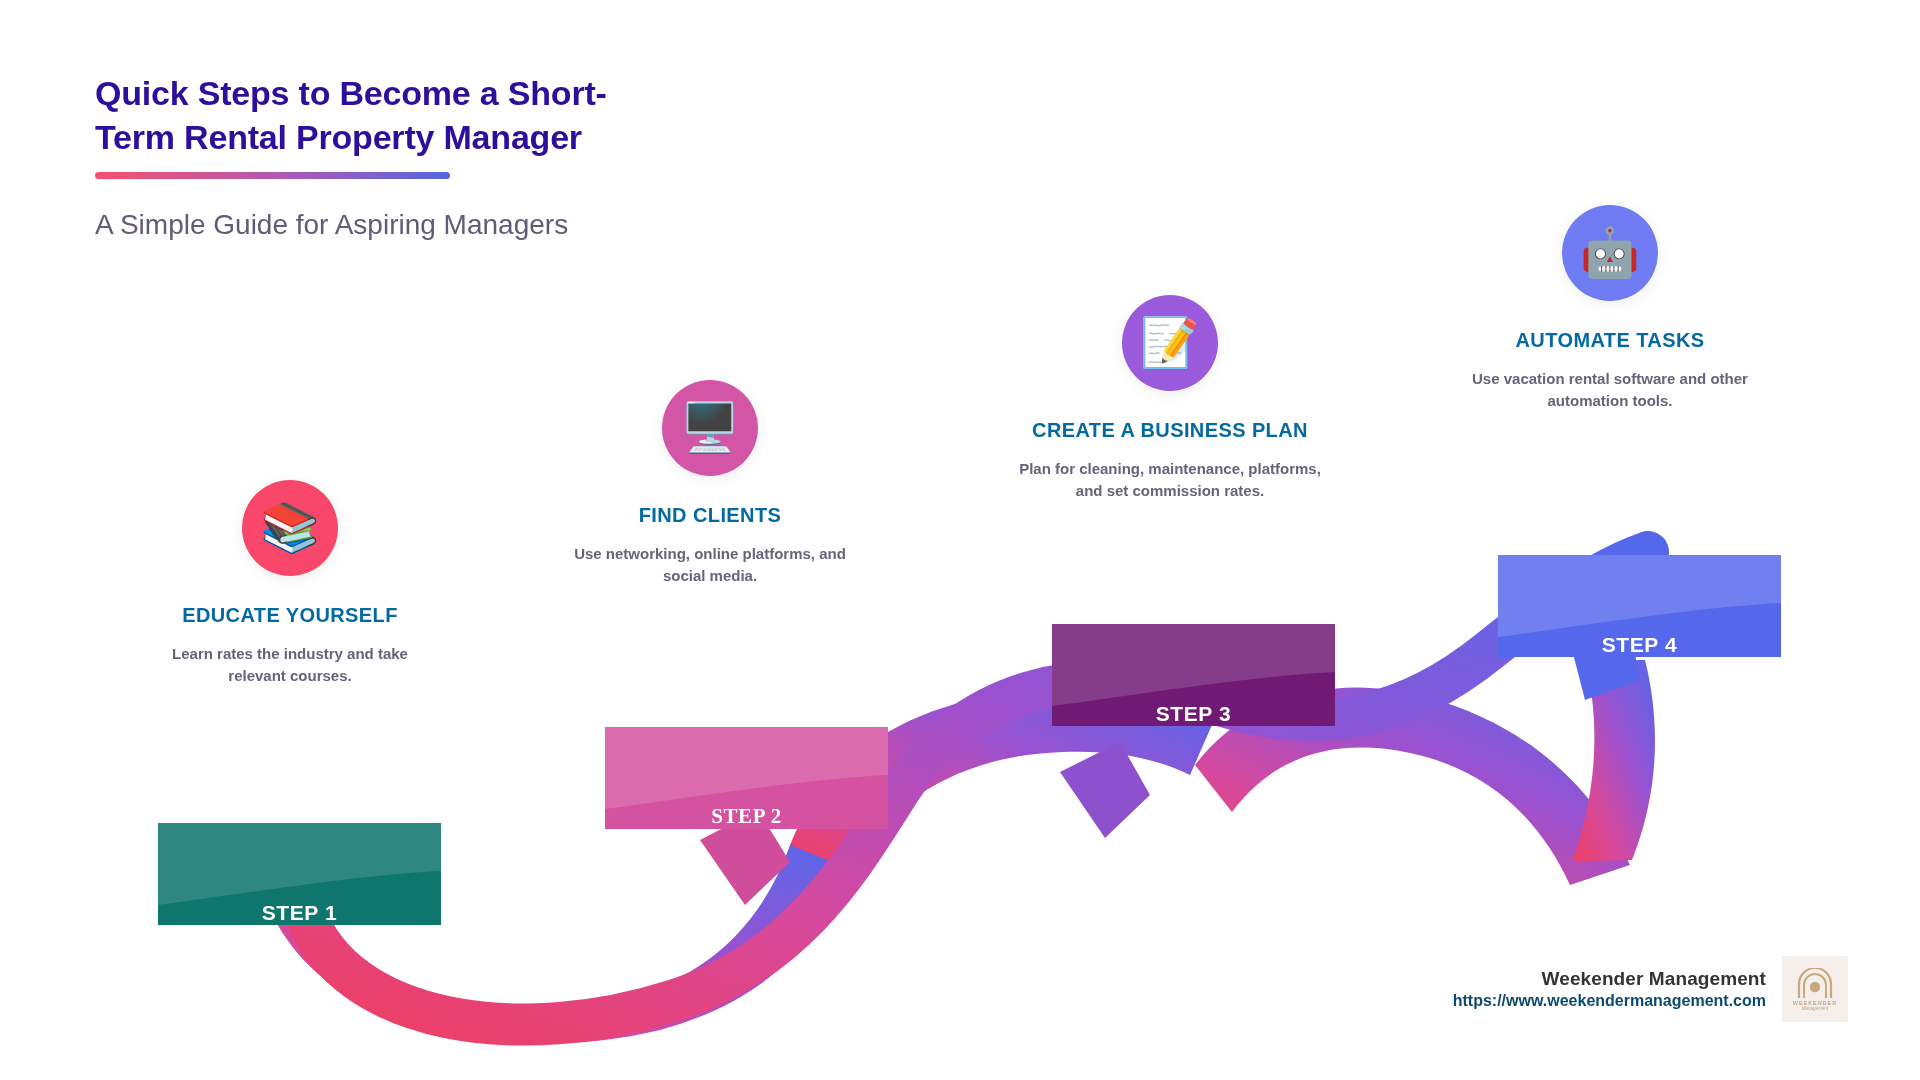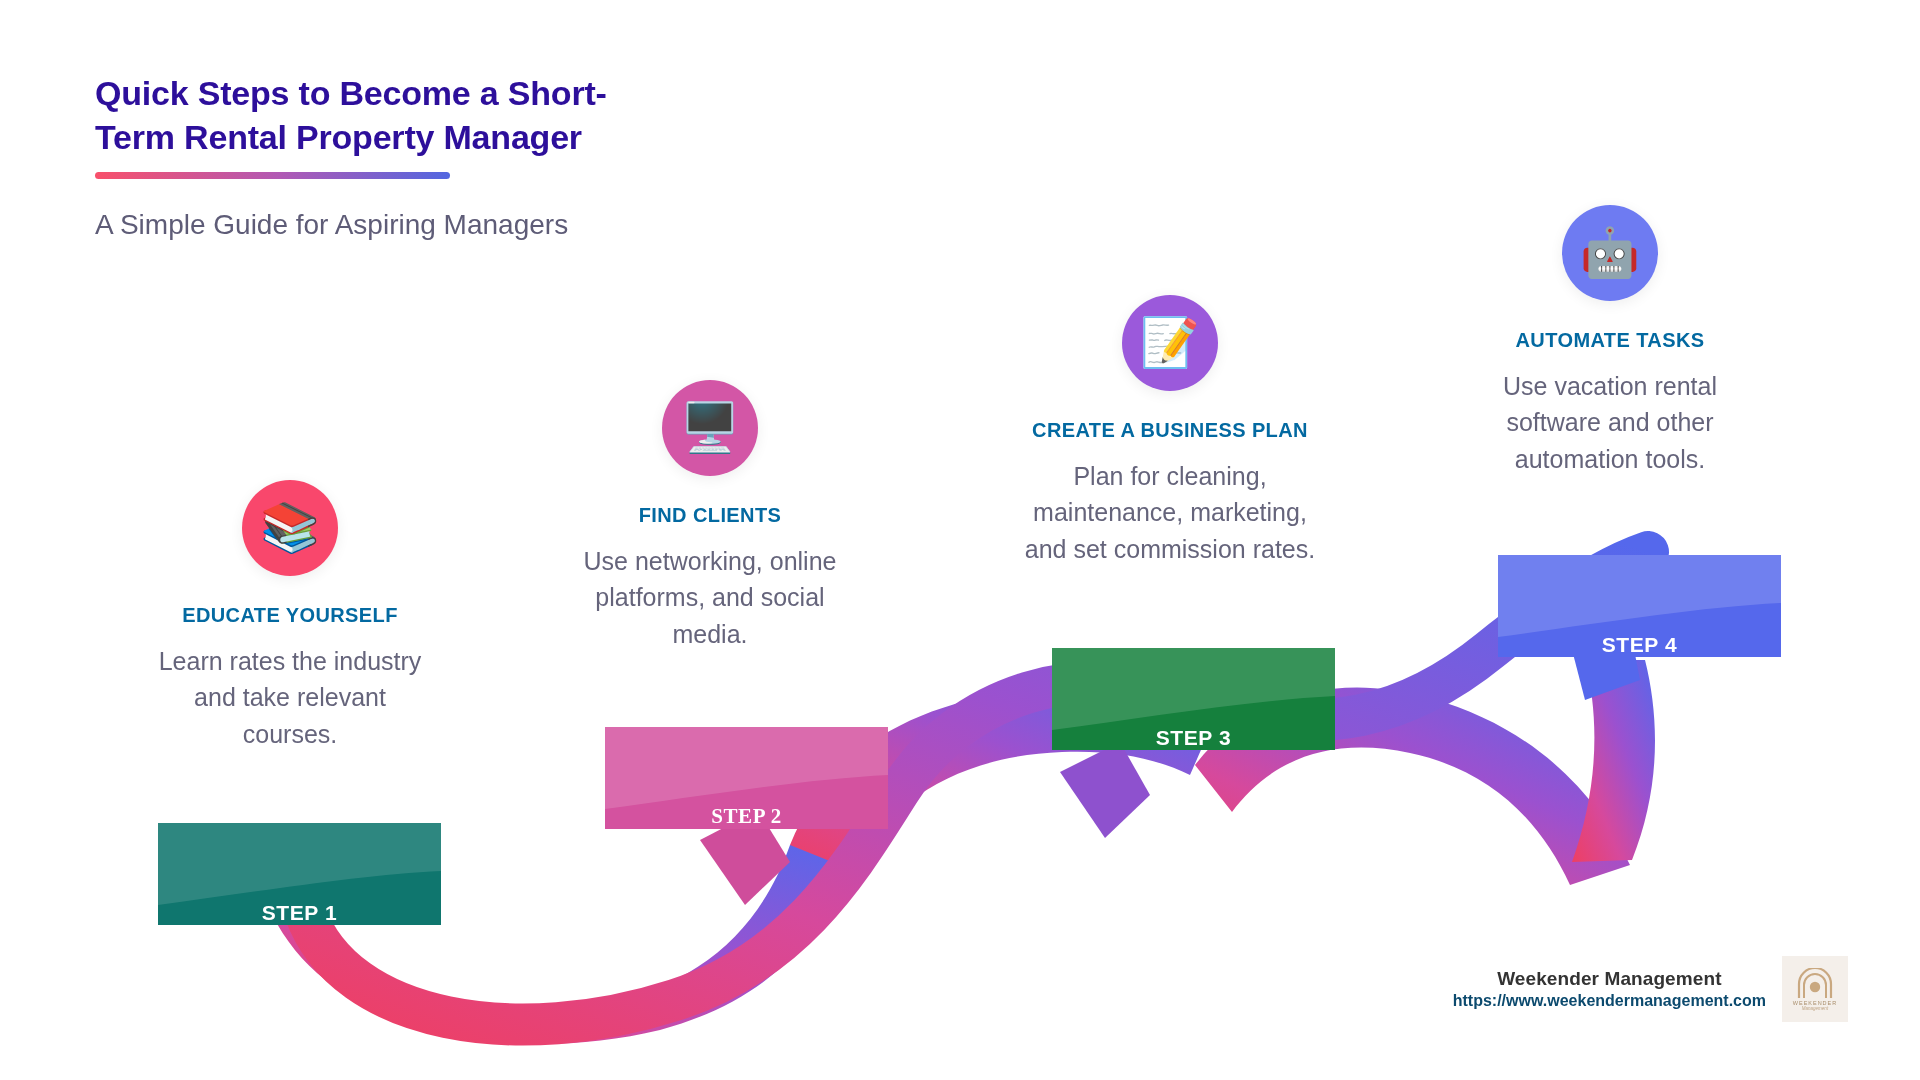--- a/index.html
+++ b/index.html
@@ -38,41 +38,41 @@
     margin:0 auto;
     box-shadow:0 3px 14px rgba(0,0,0,0.07);
   }
   .step-heading {
     margin-top:28px; text-align:center;
     font-size:20px; font-weight:700; color:#0369a1;
     letter-spacing:0.4px; white-space:nowrap;
   }
   .step-desc {
     margin-top:16px; text-align:center;
-    font-size:25px; line-height:1.45; color:#65647B; font-weight:400;
+    font-size:15px; line-height:1.45; color:#65647B; font-weight:700;
   }
 
   
   .banner {
     position:absolute; width:283px; height:102px;
     display:flex; align-items:flex-end; justify-content:center;
     overflow:hidden;
   }
   .banner .label {
     position:relative; z-index:3;
     color:#ffffff; font-size:21px; font-weight:700; letter-spacing:0.6px;
   }
   .banner .sheen {
     position:absolute; left:0; top:0; width:100%; height:100%;
     z-index:2; pointer-events:none;
   }
 
   
   .footer { position:absolute; right:72px; bottom:58px; display:flex; align-items:center; gap:16px; }
-  .footer-text { text-align:center; }
+  .footer-text { text-align:right; }
   .brand { font-size:19px; font-weight:700; color:#333333; letter-spacing:0.1px; }
   .brand-url { margin-top:2px; font-size:16px; color:#0c4a6e; font-weight:700; }
   .logo-box {
     width:66px; height:66px; background:#F4EFEA;
     display:flex; flex-direction:column; align-items:center; justify-content:center;
   }
 </style>
 </head>
 <body>
 
@@ -192,23 +192,23 @@
       <path d="M0 0 H283 V48 C200 52, 90 70, 0 82 Z" fill="#ffffff" opacity="0.15"></path>
     </svg>
     <span class="label">STEP 2</span>
   </div>
 
   <div class="step" style="left:1015px; top:295px; width:310px;">
     <div class="icon-circle" style="background:#9B59DB;">
       <span>📝</span>
     </div>
     <div class="step-heading">CREATE A BUSINESS PLAN</div>
-    <div class="step-desc">Plan for cleaning, maintenance, marketing, and set commission rates.</div>
-  </div>
-  <div class="banner" style="left:1052px; top:648px; background:#15803d;">
+    <div class="step-desc">Plan for cleaning, maintenance, platforms, and set commission rates.</div>
+  </div>
+  <div class="banner" style="left:1052px; top:624px; background:#701a75;">
     <svg class="sheen" viewBox="0 0 283 102" preserveAspectRatio="none">
       <path d="M0 0 H283 V48 C200 52, 90 70, 0 82 Z" fill="#ffffff" opacity="0.15"></path>
     </svg>
     <span class="label">STEP 3</span>
   </div>
 
   <div class="step" style="left:1460px; top:205px; width:300px;">
     <div class="icon-circle" style="background:#6E7BF2;">
       <span>🤖</span>
     </div>

